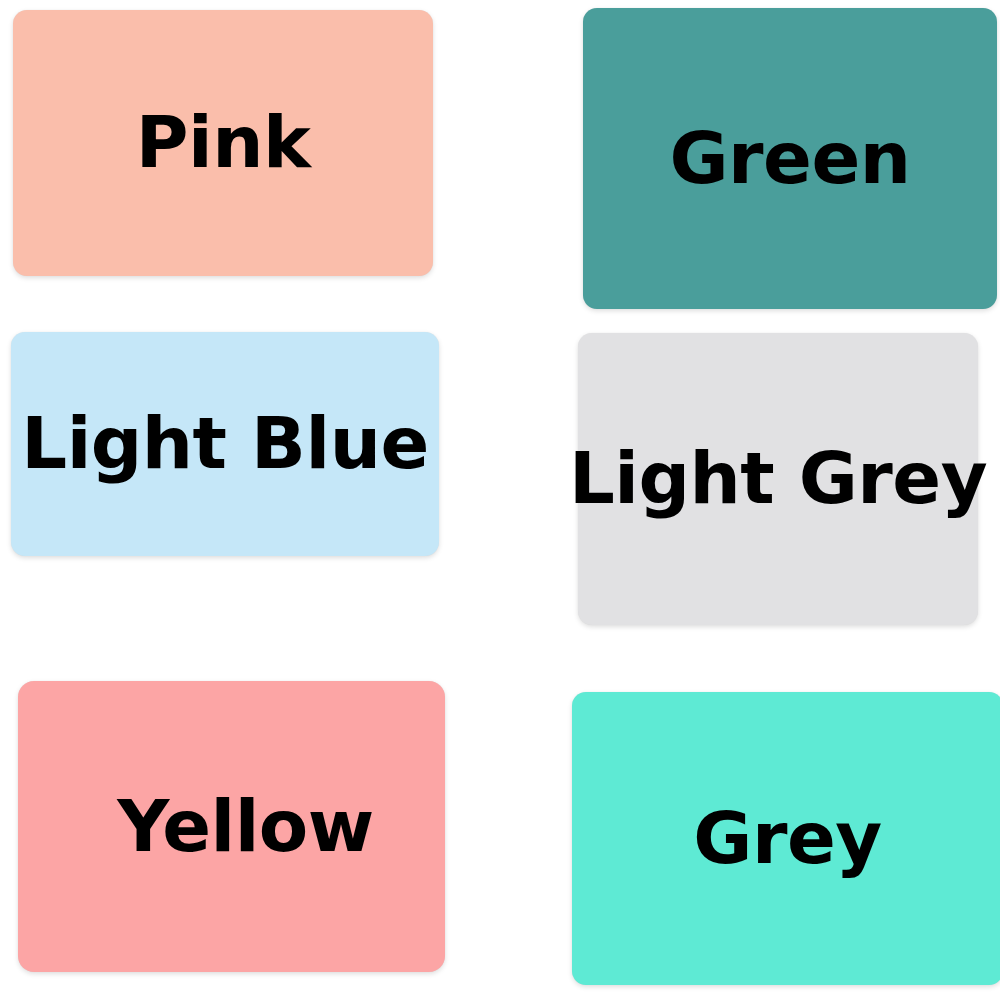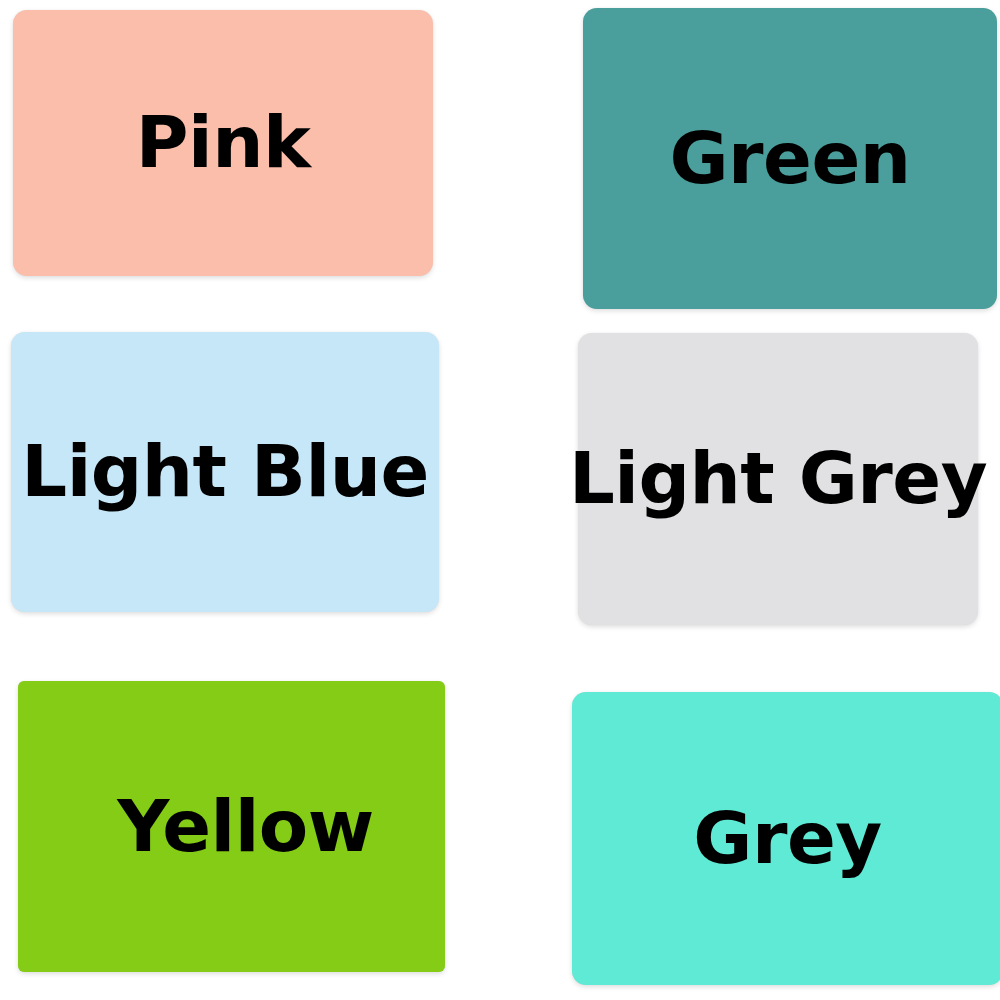--- a/index.html
+++ b/index.html
@@ -47,29 +47,29 @@
 <div id="swatch-canvas" style="background: rgb(255, 255, 255); margin-left: 8px;">
 
   <div class="swatch" style="left: 5px; top: 10px; width: 420px; height: 266px; background: rgb(250, 190, 171); border-radius: 14px;">
     <span class="swatch-label" style="font-size: 72px; color: rgb(0, 0, 0);">Pink</span>
   </div>
 
   <div class="swatch" style="left: 575px; top: 8px; width: 414px; height: 301px; background: rgb(74, 158, 155); border-radius: 14px;">
     <span class="swatch-label" style="font-size: 72px; color: rgb(0, 0, 0);">Green</span>
   </div>
 
-  <div class="swatch" style="left: 3px; top: 332px; width: 428px; height: 280px; background: rgb(197, 231, 248); border-radius: 14px;">
+  <div class="swatch" style="left: 3px; top: 332px; width: 428px; height: 224px; background: rgb(197, 231, 248); border-radius: 14px;">
     <span class="swatch-label" style="font-size: 72px; color: rgb(0, 0, 0);">Light Blue</span>
   </div>
 
   <div class="swatch" style="left: 570px; top: 333px; width: 400px; height: 292px; background: rgb(225, 225, 227); border-radius: 14px;">
     <span class="swatch-label" style="font-size: 72px; color: rgb(0, 0, 0);">Light Grey</span>
   </div>
 
-  <div class="swatch" style="left: 10px; top: 681px; width: 427px; height: 291px; background: #84cc16; border-radius: 6px; padding-left: 28px;">
+  <div class="swatch" style="left: 10px; top: 681px; width: 427px; height: 291px; background: #fca5a5; border-radius: 16px; padding-left: 28px;">
     <span class="swatch-label" style="font-size: 72px; color: rgb(0, 0, 0);">Yellow</span>
   </div>
 
   <div class="swatch" style="left: 564px; top: 692px; width: 431px; height: 293px; background: #5eead4; border-radius: 14px;">
     <span class="swatch-label" style="font-size: 72px; color: rgb(0, 0, 0);">Grey</span>
   </div>
 
 </div>
 
 </body></html>

